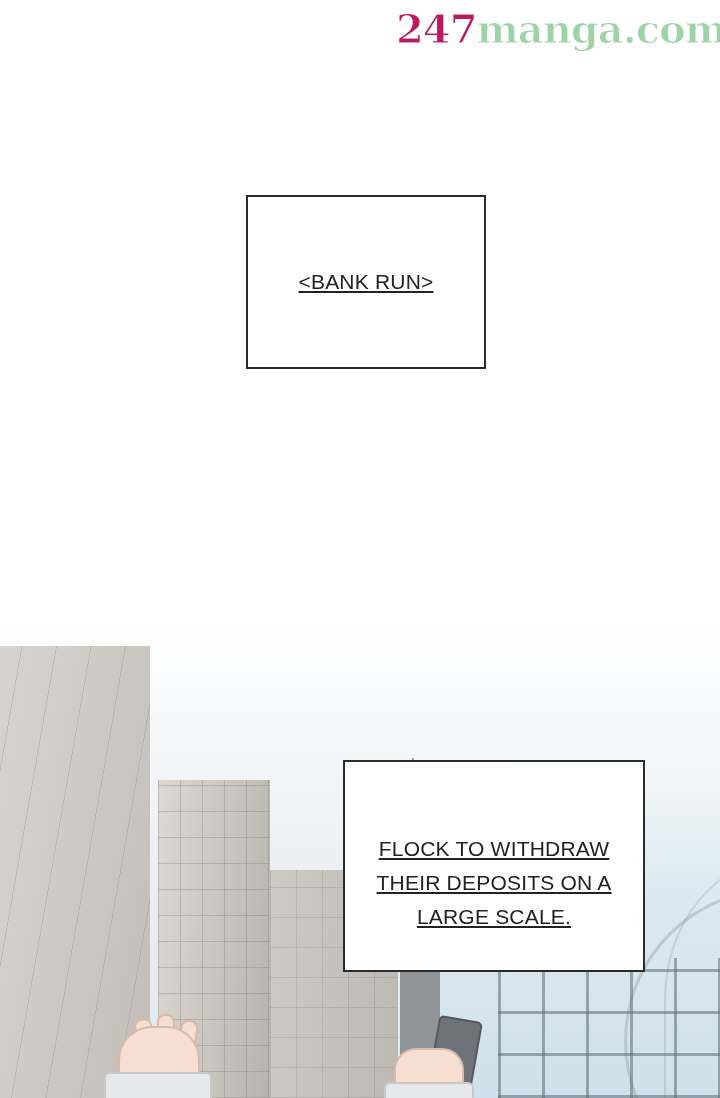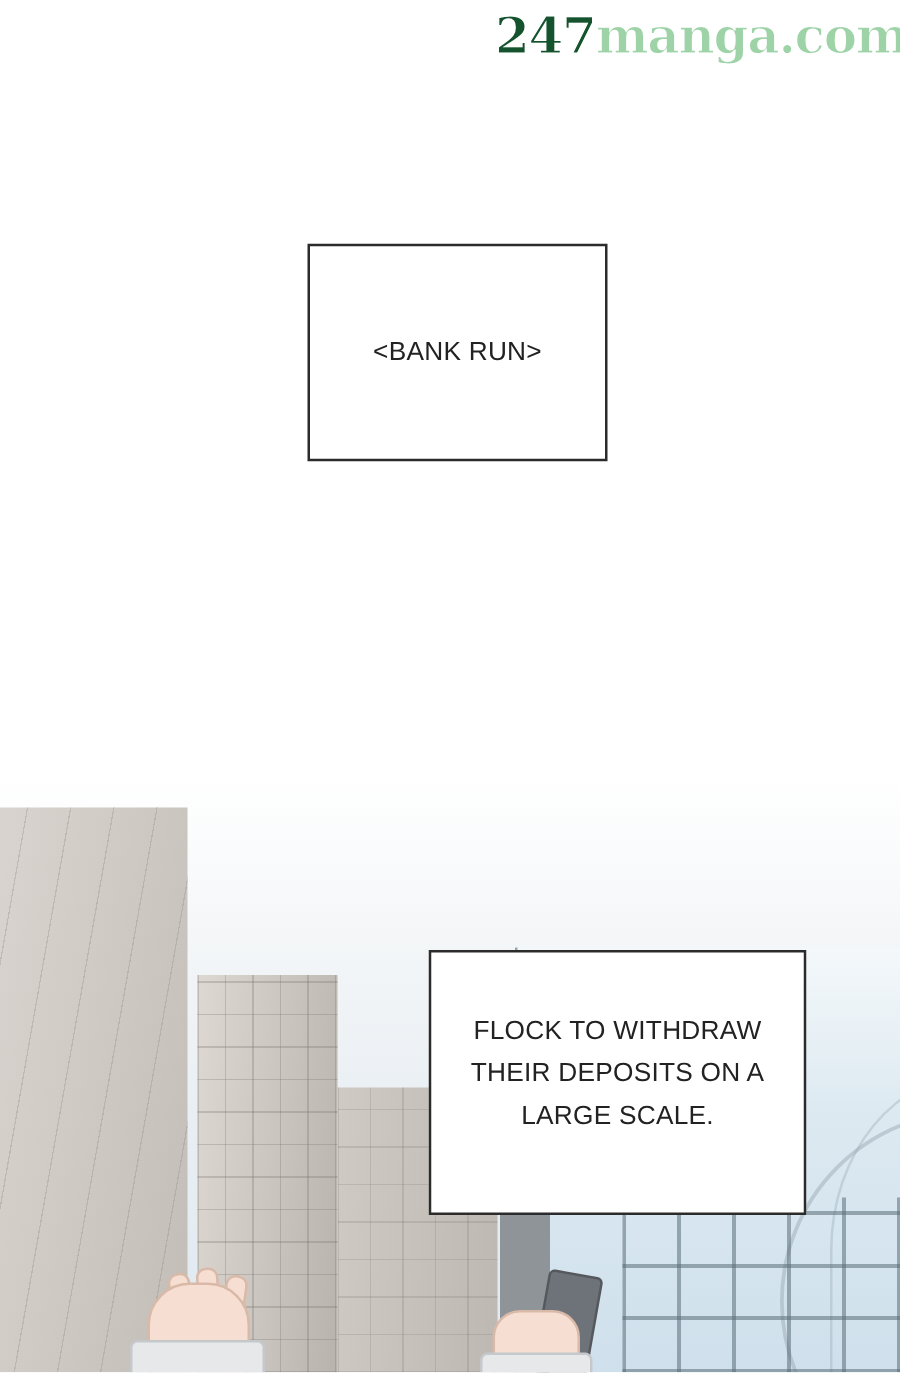--- a/index.html
+++ b/index.html
@@ -27,21 +27,21 @@
     height: 46px;
     font-family: "DejaVu Serif", serif;
     font-weight: bold;
     font-size: 40px;
     letter-spacing: -1px;
     line-height: 46px;
     white-space: nowrap;
     user-select: none;
   }
   .watermark .wm-num {
-    color: #14532d;
+    color: #be185d;
     -webkit-text-stroke: 1px #ffffff;
   }
   .watermark .wm-word {
     color: #9ed3a8;
     -webkit-text-stroke: 1px #ffffff;
   }
 
   
   .art {
     position: absolute;
@@ -241,20 +241,21 @@
     box-sizing: border-box;
     display: flex;
     align-items: center;
     justify-content: flex-end;
     text-align: center;
     color: #222222;
     font-size: 21px;
     line-height: 1.62;
     letter-spacing: 0.2px;
     padding: 10px 16px;
+    text-decoration: underline;
   }
   .box-title {
     left: 246px;
     top: 195px;
     width: 240px;
     height: 174px;
     font-size: 21px;
   }
   .box-def1 {
     left: 70px;
@@ -264,21 +265,21 @@
     align-items: flex-start;
     padding-top: 54px;
     z-index: 3;
   }
   .box-def2 {
     left: 343px;
     top: 760px;
     width: 302px;
     height: 212px;
     align-items: flex-start;
-    padding-top: 46px;
+    padding-top: 70px;
     z-index: 4;
   }
   .box p {
     margin: 0;
     width: 100%;
   }
 </style>
 </head>
 <body>
 

